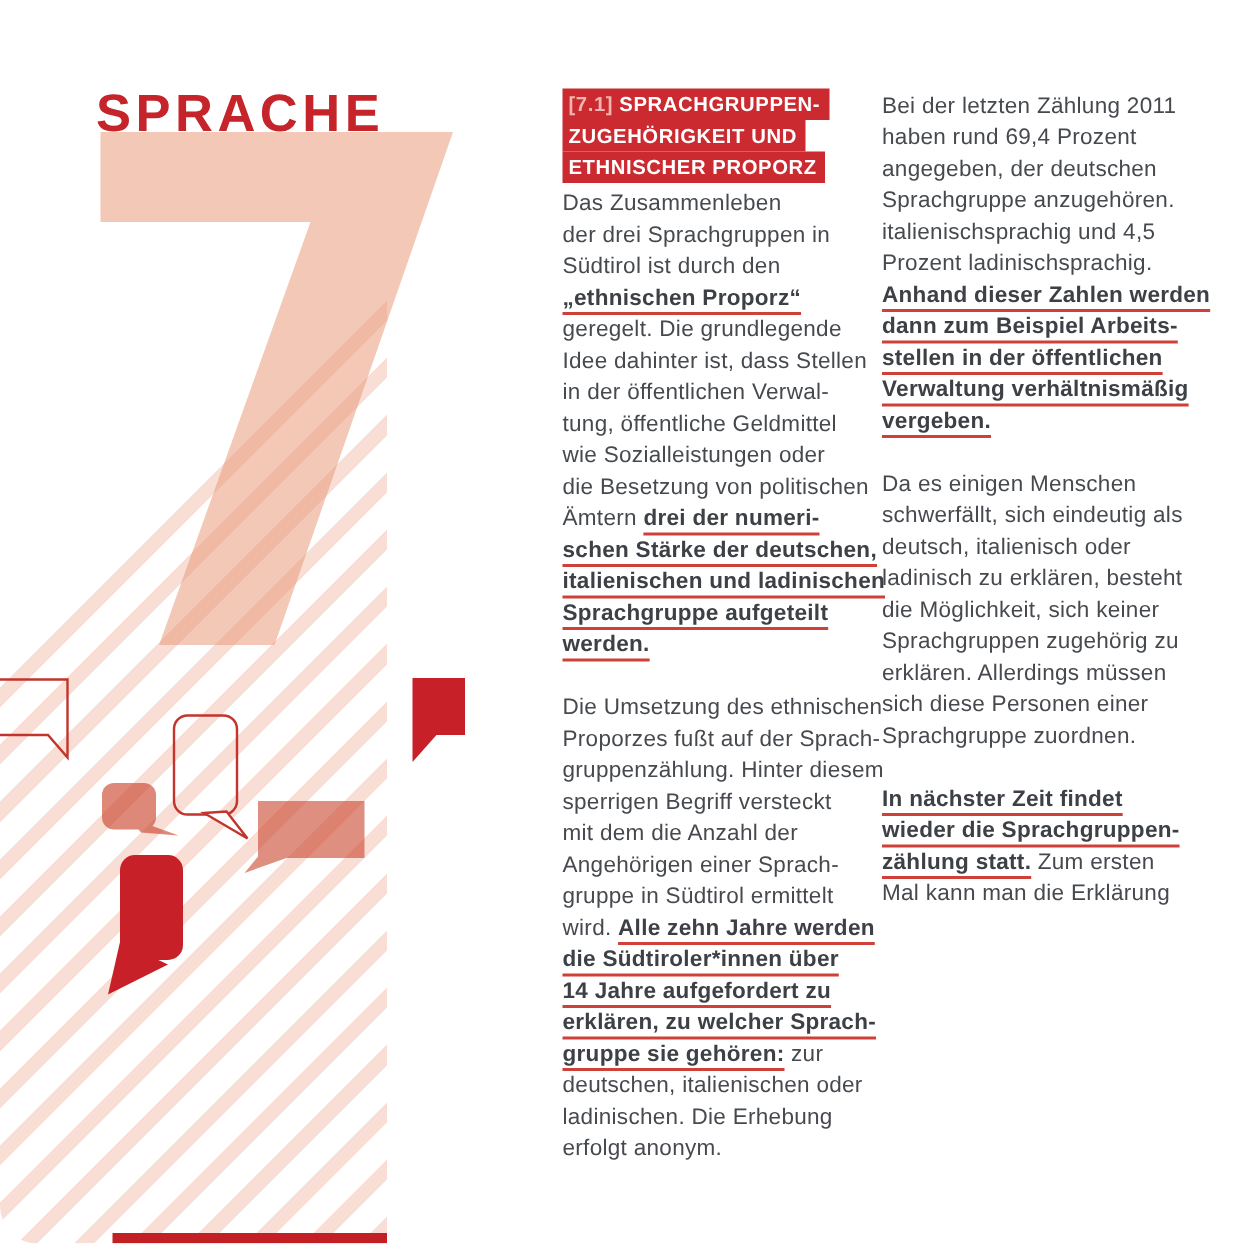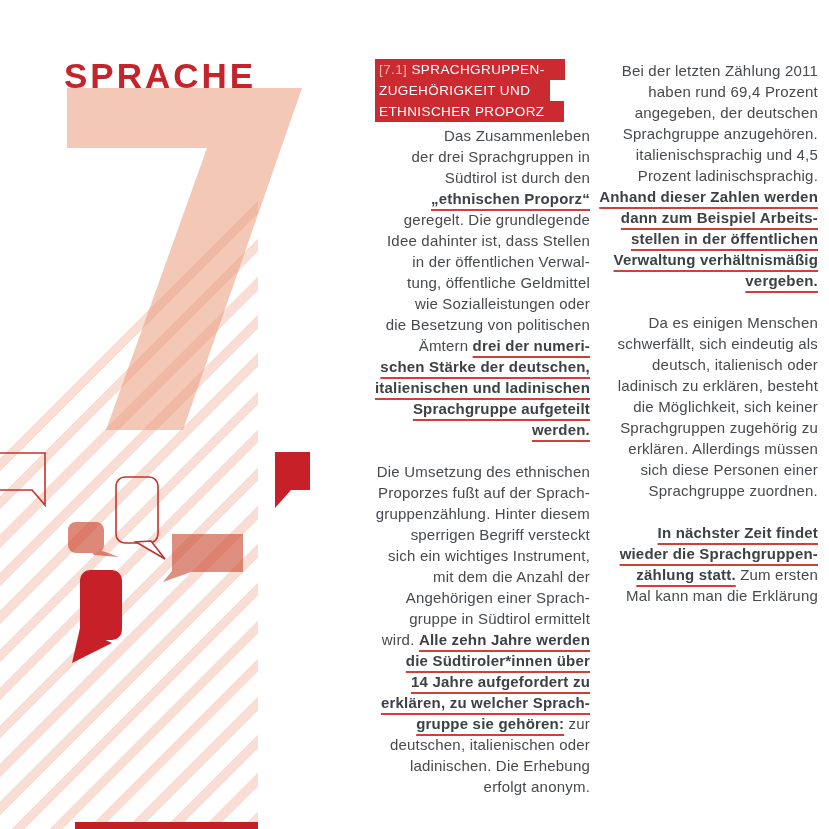--- a/index.html
+++ b/index.html
@@ -1,35 +1,35 @@
 <!DOCTYPE html>
 <html style="--title-red: #c4242a; --block-red: #cb2b30; --block-tag: #f0b5ae; --underline-red: #cf4038; --text: #46494e; --text-bold: #3d4146; --stripe: #f8ded4; --seven-fill: rgba(233,155,124,0.55); --bubble-salmon: #cd4b34; --bubble-red: #c82028; --bubble-outline: #c2342c; --footer-red: #c32026;"><head>
 <meta charset="utf-8">
 <style>
   html,body{margin:0;padding:0;background:#fff;}
   .page{position:relative;width:829px;height:829px;background:#fff;overflow:hidden;
-        font-family:"Liberation Sans",sans-serif;}
+        font-family:"Liberation Sans",sans-serif;border-radius:25px;}
   .stripes{position:absolute;left:0;top:0;width:258px;height:829px;z-index:1;
         background:repeating-linear-gradient(135deg,var(--stripe) 0 9.5px,transparent 9.5px 27px);
         clip-path:polygon(0 445px,258px 187px,258px 829px,0 829px);}
   .art{position:absolute;left:0;top:0;width:829px;height:829px;z-index:2;pointer-events:none;}
   .seven{fill:var(--seven-fill);}
   .outline{fill:none;stroke:var(--bubble-outline);stroke-width:1.6px;}
   .outline-filled{fill:#ffffff;stroke:var(--bubble-outline);stroke-width:1.6px;}
   .redb{fill:var(--bubble-red);}
   .salmong{fill:var(--bubble-salmon);}
   .chapter-title{position:absolute;left:64px;top:57px;z-index:3;margin:0;
         font-size:35px;font-weight:800;letter-spacing:3px;color:var(--title-red);line-height:38px;}
   .col{position:absolute;z-index:3;}
   .col-mid{left:375px;top:59px;width:215px;}
   .col-right{left:588px;top:57px;width:230px;}
-  .hline{display:table;background:var(--block-red);color:#ffffff;font-size:13.5px;font-weight:400;
-        letter-spacing:0.4px;line-height:15px;padding:3px 20px 3px 4px;white-space:pre;text-align:right;}
+  .hline{display:table;background:var(--block-red);color:#ffffff;font-size:13.5px;font-weight:700;
+        letter-spacing:0.4px;line-height:15px;padding:3px 6px 3px 4px;white-space:pre;text-align:right;}
   .hline .tag{color:var(--block-tag);}
-  .paras{margin-top:3px;text-align:right;}
+  .paras{margin-top:3px;}
   .para{margin:0 0 21px 0;}
   .ln{white-space:pre;font-size:15px;line-height:21px;letter-spacing:0.2px;color:var(--text);}
   .ln .em{font-weight:700;color:var(--text-bold);
         text-decoration:underline;text-decoration-color:var(--underline-red);
         text-decoration-thickness:2px;text-underline-offset:4.5px;}
   .footer-bar{position:absolute;left:75px;top:822px;width:183px;height:7px;z-index:2;
         background:var(--footer-red);}
 </style>
 </head>
 <body>
@@ -82,21 +82,20 @@
           <div class="ln"><span class="em">schen Stärke der deutschen,</span></div>
           <div class="ln"><span class="em">italienischen und ladinischen</span></div>
           <div class="ln"><span class="em">Sprachgruppe aufgeteilt</span></div>
           <div class="ln"><span class="em">werden.</span></div>
         </div>
         <div class="para">
           <div class="ln"><span>Die Umsetzung des ethnischen</span></div>
           <div class="ln"><span>Proporzes fußt auf der Sprach-</span></div>
           <div class="ln"><span>gruppenzählung. Hinter diesem</span></div>
           <div class="ln"><span>sperrigen Begriff versteckt</span></div>
-          <div class="ln"><span>sich ein wichtiges Instrument,</span></div>
           <div class="ln"><span>mit dem die Anzahl der</span></div>
           <div class="ln"><span>Angehörigen einer Sprach-</span></div>
           <div class="ln"><span>gruppe in Südtirol ermittelt</span></div>
           <div class="ln"><span>wird. </span><span class="em">Alle zehn Jahre werden</span></div>
           <div class="ln"><span class="em">die Südtiroler*innen über</span></div>
           <div class="ln"><span class="em">14 Jahre aufgefordert zu</span></div>
           <div class="ln"><span class="em">erklären, zu welcher Sprach-</span></div>
           <div class="ln"><span class="em">gruppe sie gehören:</span><span> zur</span></div>
           <div class="ln"><span>deutschen, italienischen oder</span></div>
           <div class="ln"><span>ladinischen. Die Erhebung</span></div>

